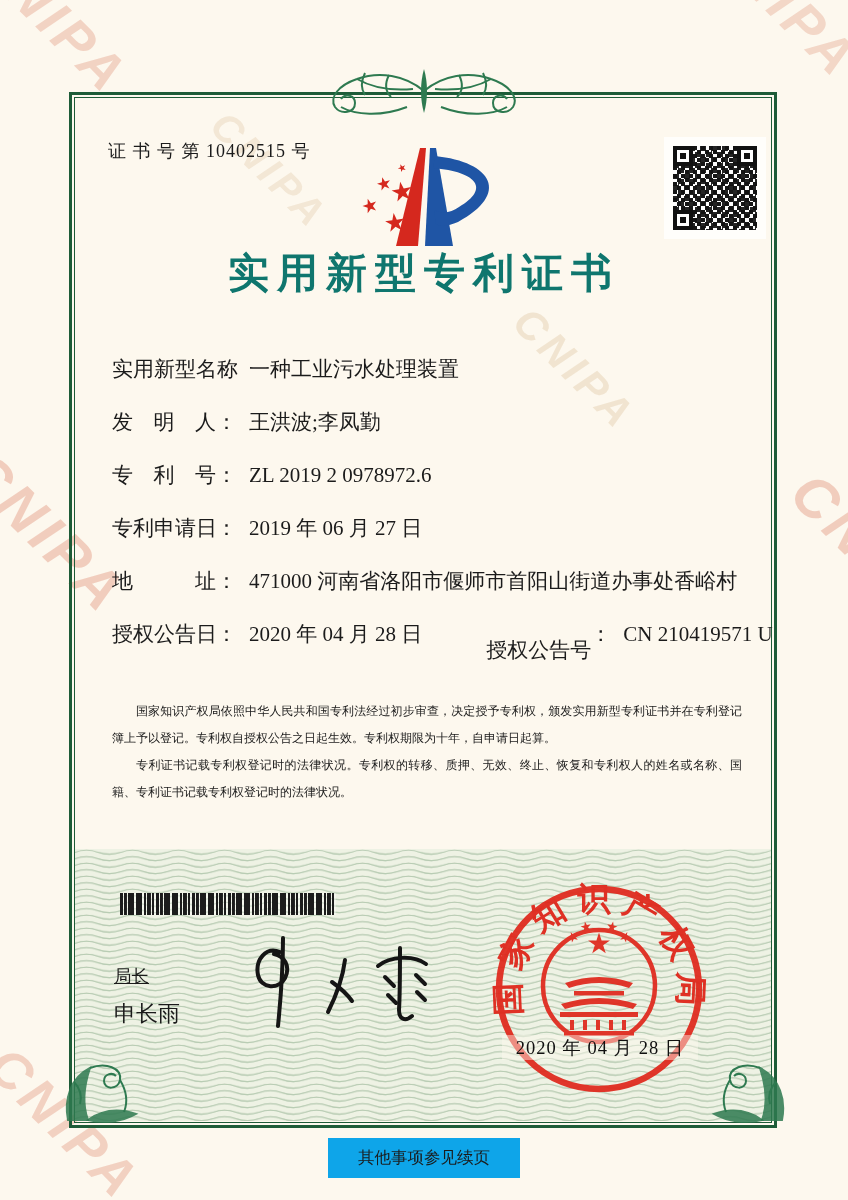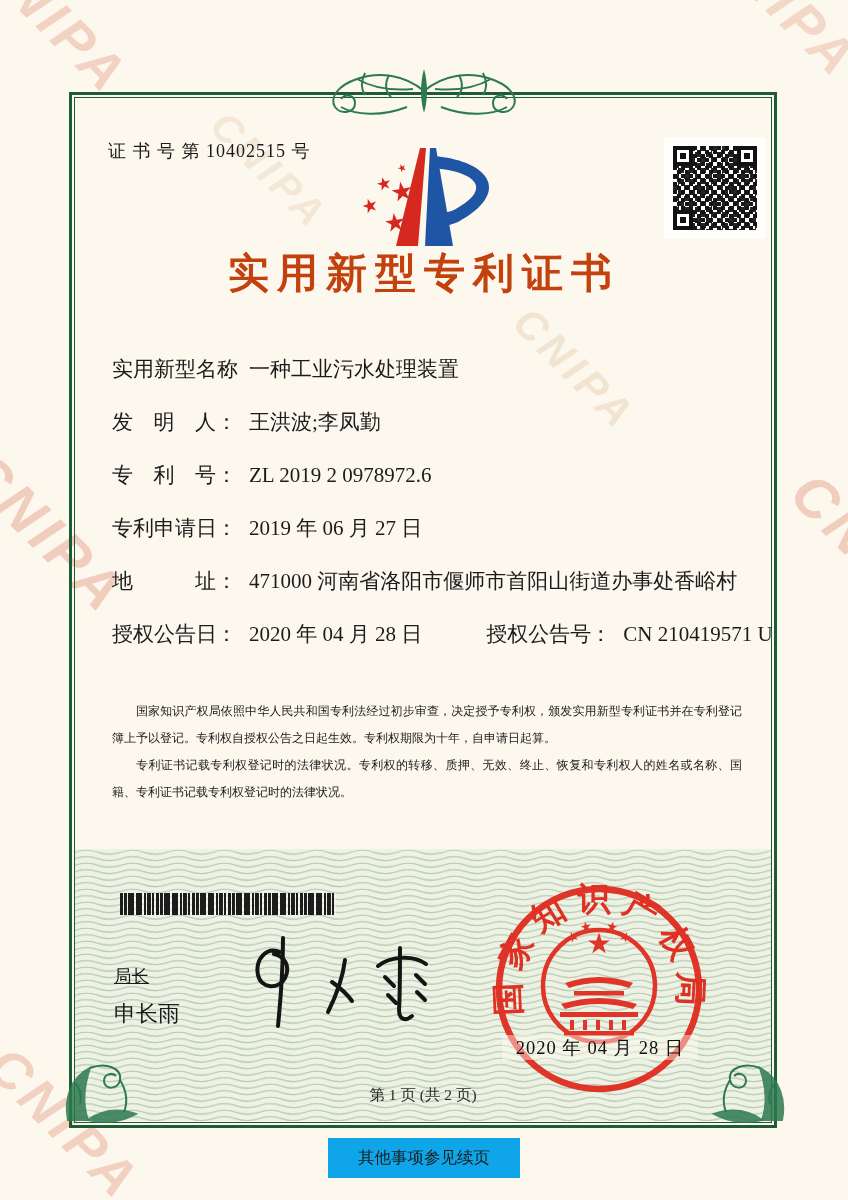--- a/index.html
+++ b/index.html
@@ -41,27 +41,27 @@
     background:
       repeating-conic-gradient(rgba(17,17,17,.92) 0% 25%, transparent 25% 50%),
       repeating-conic-gradient(#161616 0% 25%, #fdfdfd 25% 50%);
     background-size:11px 11px,8px 8px;
   }
   .qr-finder{position:absolute;width:20px;height:20px;border:4px solid #111;background:#fff;box-sizing:border-box;}
   .qr-finder::after{content:"";position:absolute;inset:3px;background:#111;}
   .qf-tl{left:0;top:0;} .qf-tr{right:0;top:0;} .qf-bl{left:0;bottom:0;}
   .title{
     position:absolute;left:0;top:246px;width:848px;text-align:center;
-    font-size:41px;font-weight:700;letter-spacing:8px;color:#c2410c;
+    font-size:41px;font-weight:700;letter-spacing:8px;color:#0f766e;
   }
   .fields{position:absolute;left:112px;top:356px;font-size:21px;}
   .frow{height:27px;line-height:27px;margin-bottom:26px;white-space:nowrap;}
   .lab{display:inline-block;width:104px;text-align:justify;text-align-last:justify;vertical-align:top;}
   .colon{margin-right:12px;}
-  .gr2{margin-left:64px;}
+  .gr2{margin-left:64px;margin-top:16px;}
   .body-text{position:absolute;left:112px;top:698px;width:630px;font-size:12px;line-height:27px;text-align:justify;}
   .body-text p{margin:0;text-indent:2em;}
   .barcode{
     position:absolute;left:120px;top:893px;width:216px;height:22px;
     background:
       repeating-linear-gradient(90deg,#1c1c1c 0 2px,transparent 2px 4px),
       repeating-linear-gradient(90deg,#1c1c1c 0 3px,transparent 3px 9px),
       repeating-linear-gradient(90deg,#262626 0 1px,transparent 1px 6px);
     background-color:rgba(255,255,255,.35);
   }
@@ -234,18 +234,17 @@
       <rect x="80" y="140" width="4" height="10"></rect>
         <rect x="93" y="140" width="4" height="10"></rect>
       <rect x="106" y="140" width="4" height="10"></rect>
         <rect x="119" y="140" width="4" height="10"></rect>
       <rect x="132" y="140" width="4" height="10"></rect>
       <rect x="74" y="151" width="70" height="5"></rect>
     </g>
   </svg>
   <div class="seal-date">2020 年 04 月 28 日</div>
 
-  <div class="page-info">第 1 页 (共 2 页)</div>
 
   <div class="note-wrap">
     <span class="note">其他事项参见续页</span>
   </div>
 </div>
 
 </body></html>

